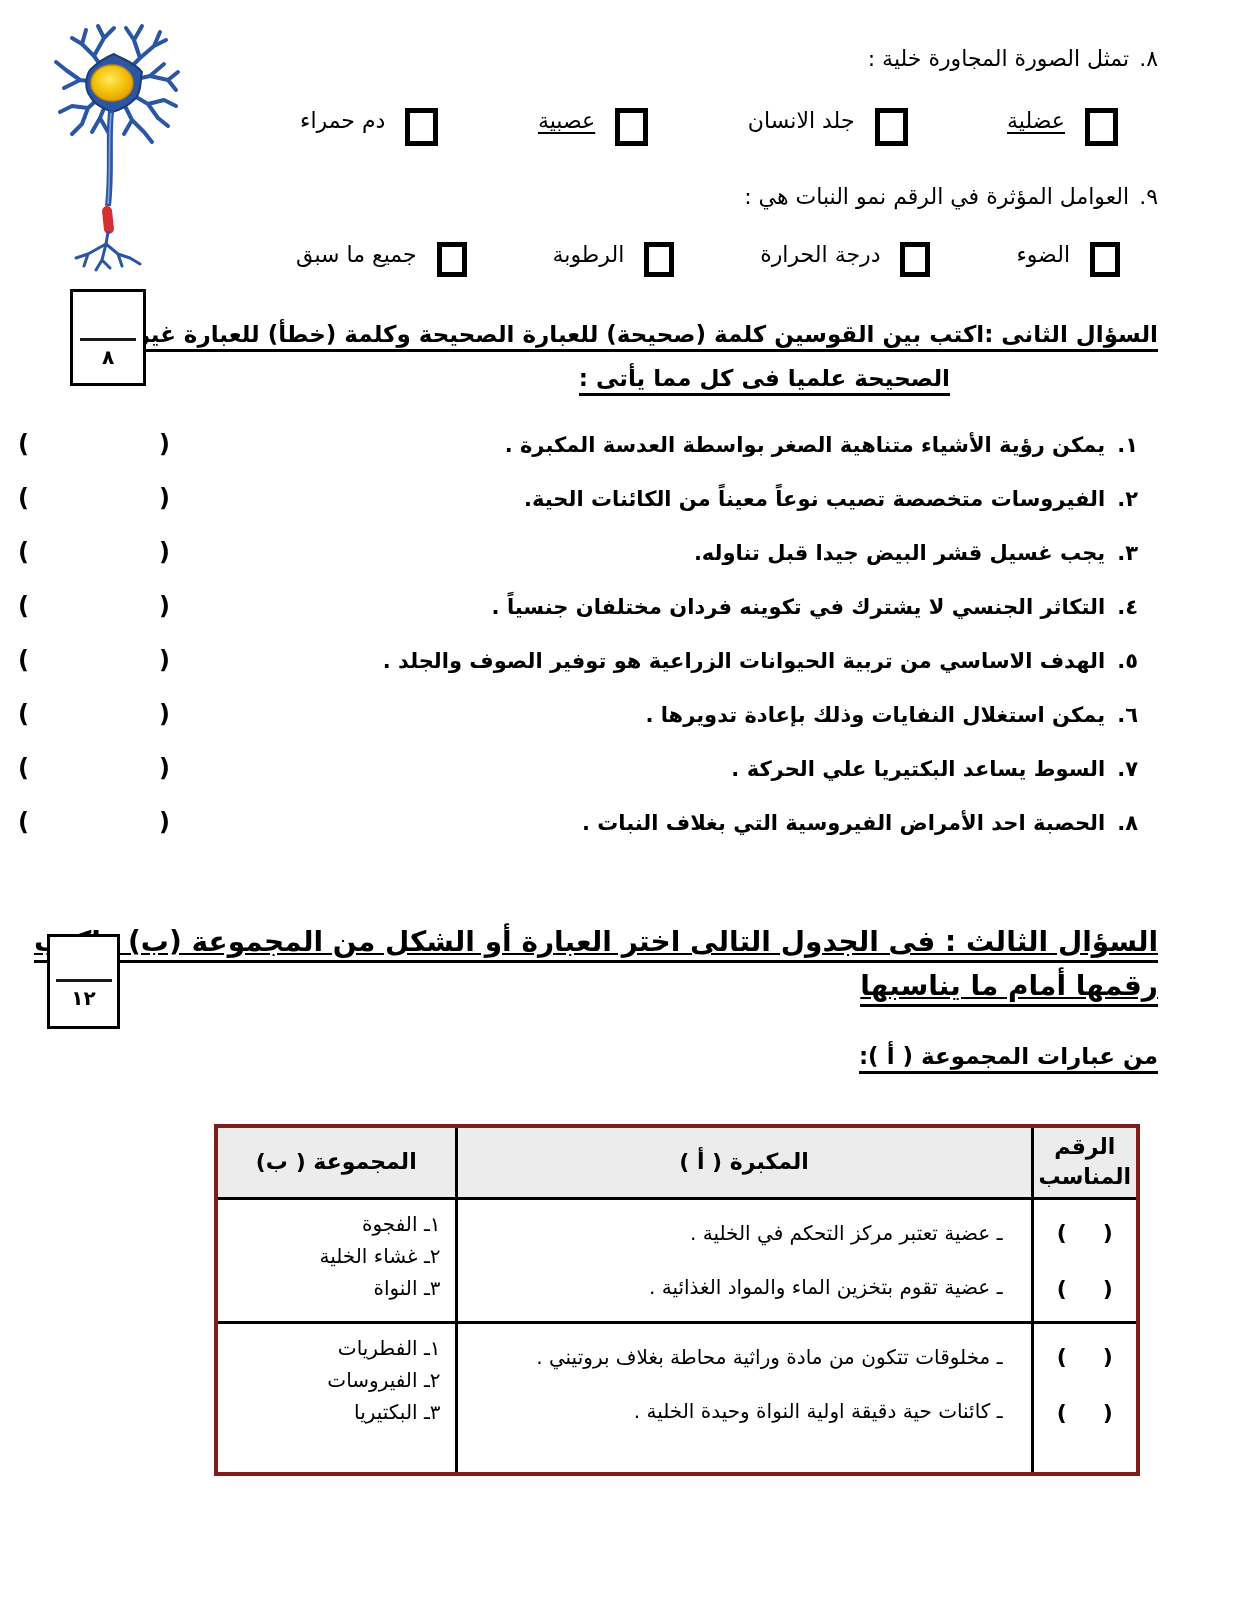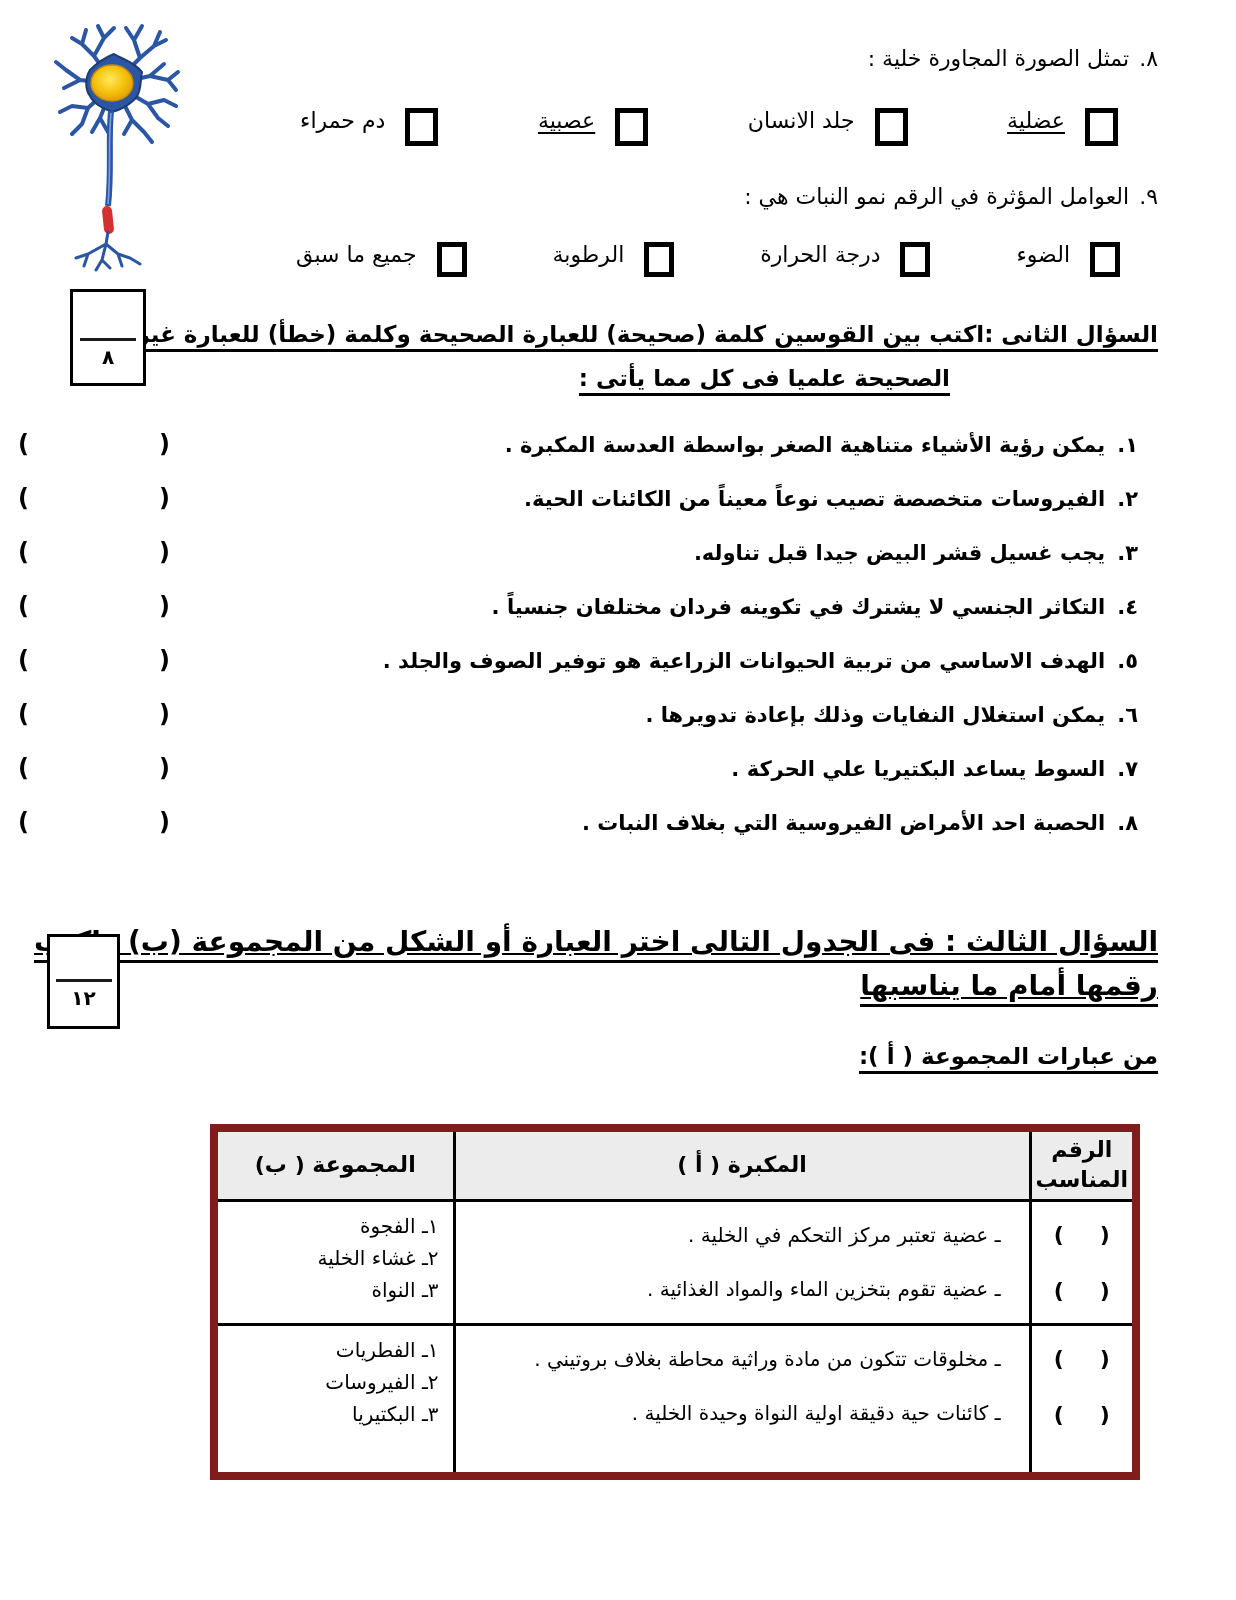--- a/index.html
+++ b/index.html
@@ -97,21 +97,21 @@
   .match-table {
     margin:46px 96px 0 0;
     border-collapse:collapse;
     width:922px;
     table-layout:fixed;
   }
   .match-table th, .match-table td {
     border:3px solid #000;
     vertical-align:top;
   }
-  .match-table { border:8px solid #7f1d1d; }
+  .match-table { border:4px solid #7f1d1d; }
   .col-num { width:106px; }
   .col-a   { width:576px; }
   .col-b   { width:240px; }
   .match-table th {
     background:#ececec;
     font-size:22px;
     font-weight:bold;
     text-align:center;
     height:72px;
     vertical-align:middle;

